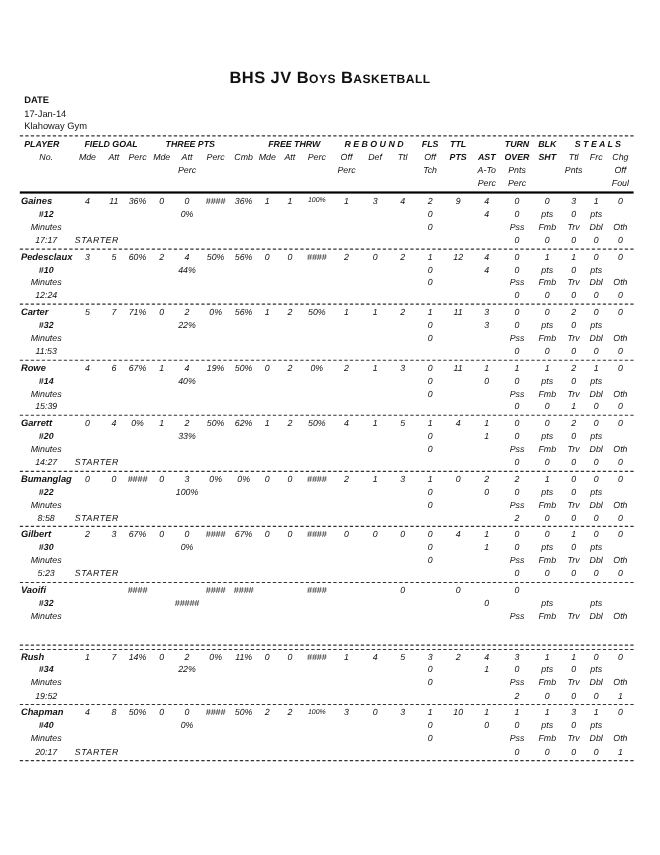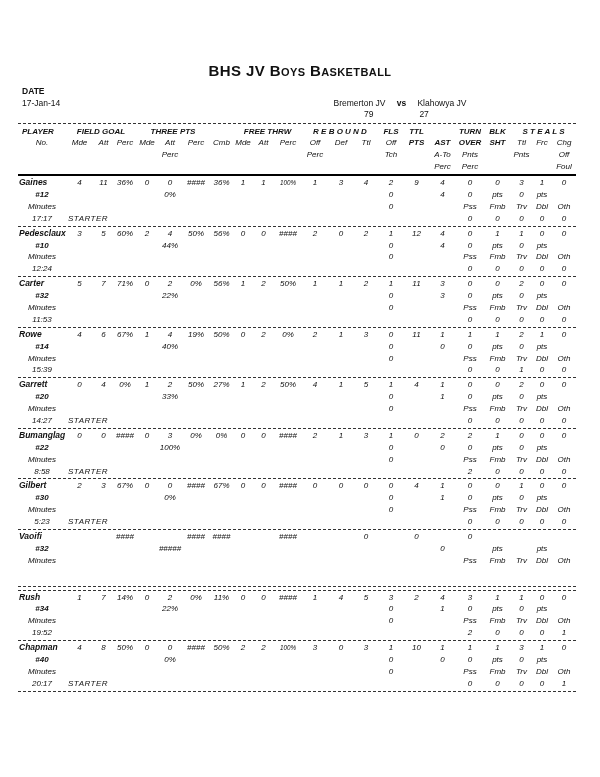--- a/index.html
+++ b/index.html
@@ -48,31 +48,24 @@
 <body>
 
 <div class="page">
 
   <div class="title">BHS JV Boys Basketball</div>
 
   <div class="info">
     <div class="left">
       <div class="lbl">DATE</div>
       <div>17-Jan-14</div>
+      <div>Klahoway Gym</div>
     </div>
     <div class="center">
       <div style="height:11.5px;"></div>
-      <div class="match">
-        <div class="t1">Bremerton JV</div>
-        <div class="vs">vs</div>
-        <div class="t2">Klahowya JV</div>
-        <div class="s1">79</div>
-        <div></div>
-        <div class="s2">27</div>
-      </div>
     </div>
   </div>
 
   <div class="tbl">
     <div class="sep-dash" style="margin-top:2px;"></div>
 
     <div class="grid hdr">
       <div class="pl b" style="grid-row:1;grid-column:1;">PLAYER</div>
       <div class="c b" style="grid-row:1;grid-column:2/span 3">FIELD GOAL</div>
       <div class="c b" style="grid-row:1;grid-column:5/span 3">THREE PTS</div>
@@ -312,21 +305,21 @@
         </div>
         <div class="sep-dash"></div>
         <div class="grid block">
           <div class="ln" style="grid-row:1;grid-column:1">Garrett</div>
           <div class="c" style="grid-row:1;grid-column:2">0</div>
           <div class="c" style="grid-row:1;grid-column:3">4</div>
           <div class="c" style="grid-row:1;grid-column:4">0%</div>
           <div class="c" style="grid-row:1;grid-column:5">1</div>
           <div class="c" style="grid-row:1;grid-column:6">2</div>
           <div class="c" style="grid-row:1;grid-column:7">50%</div>
-          <div class="c" style="grid-row:1;grid-column:8">27%</div>
+          <div class="c" style="grid-row:1;grid-column:8">62%</div>
           <div class="c" style="grid-row:1;grid-column:9">1</div>
           <div class="c" style="grid-row:1;grid-column:10">2</div>
           <div class="c" style="grid-row:1;grid-column:11">50%</div>
           <div class="c" style="grid-row:1;grid-column:12">4</div>
           <div class="c" style="grid-row:1;grid-column:13">1</div>
           <div class="c" style="grid-row:1;grid-column:14">5</div>
           <div class="c" style="grid-row:1;grid-column:15">1</div>
           <div class="c" style="grid-row:1;grid-column:16">4</div>
           <div class="c" style="grid-row:1;grid-column:17">1</div>
           <div class="c" style="grid-row:1;grid-column:18">0</div>

